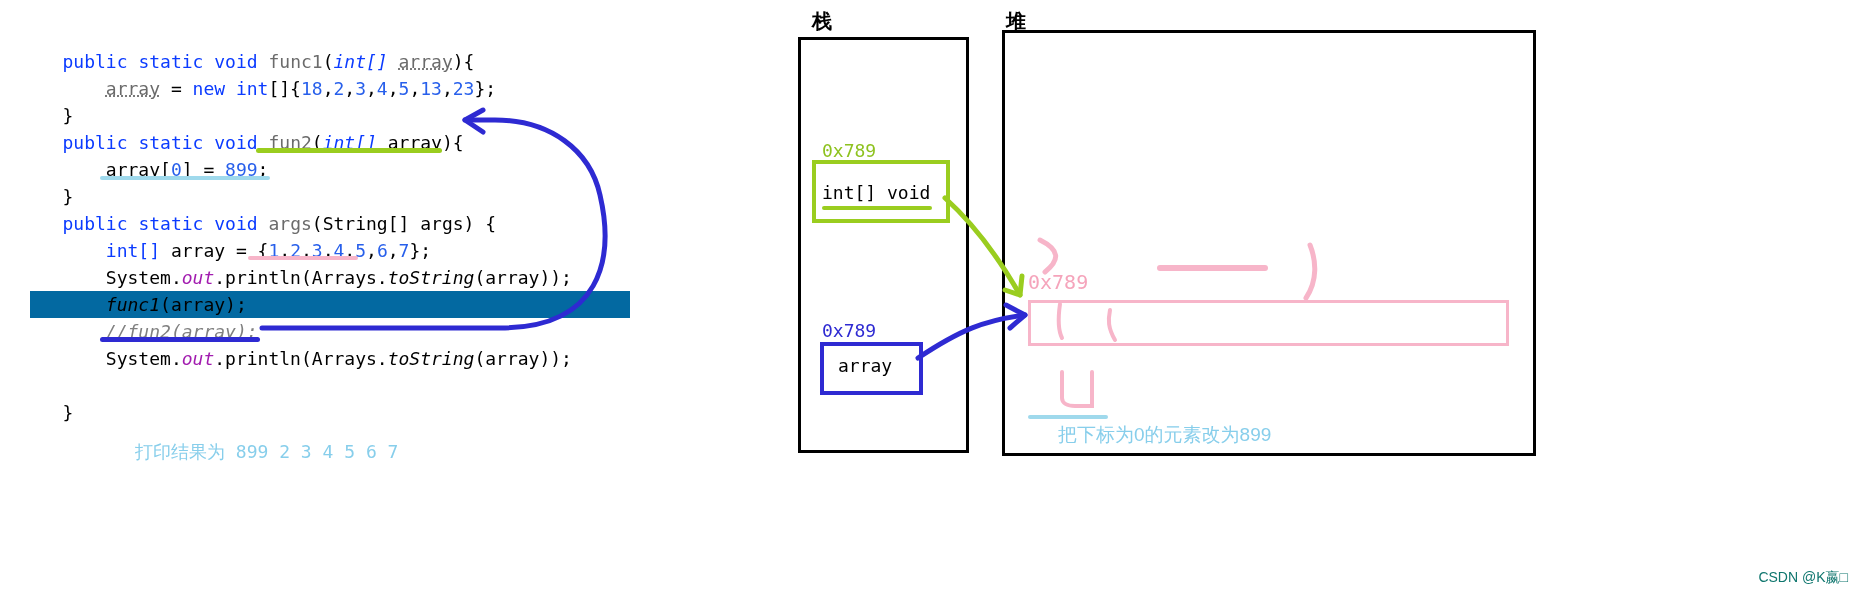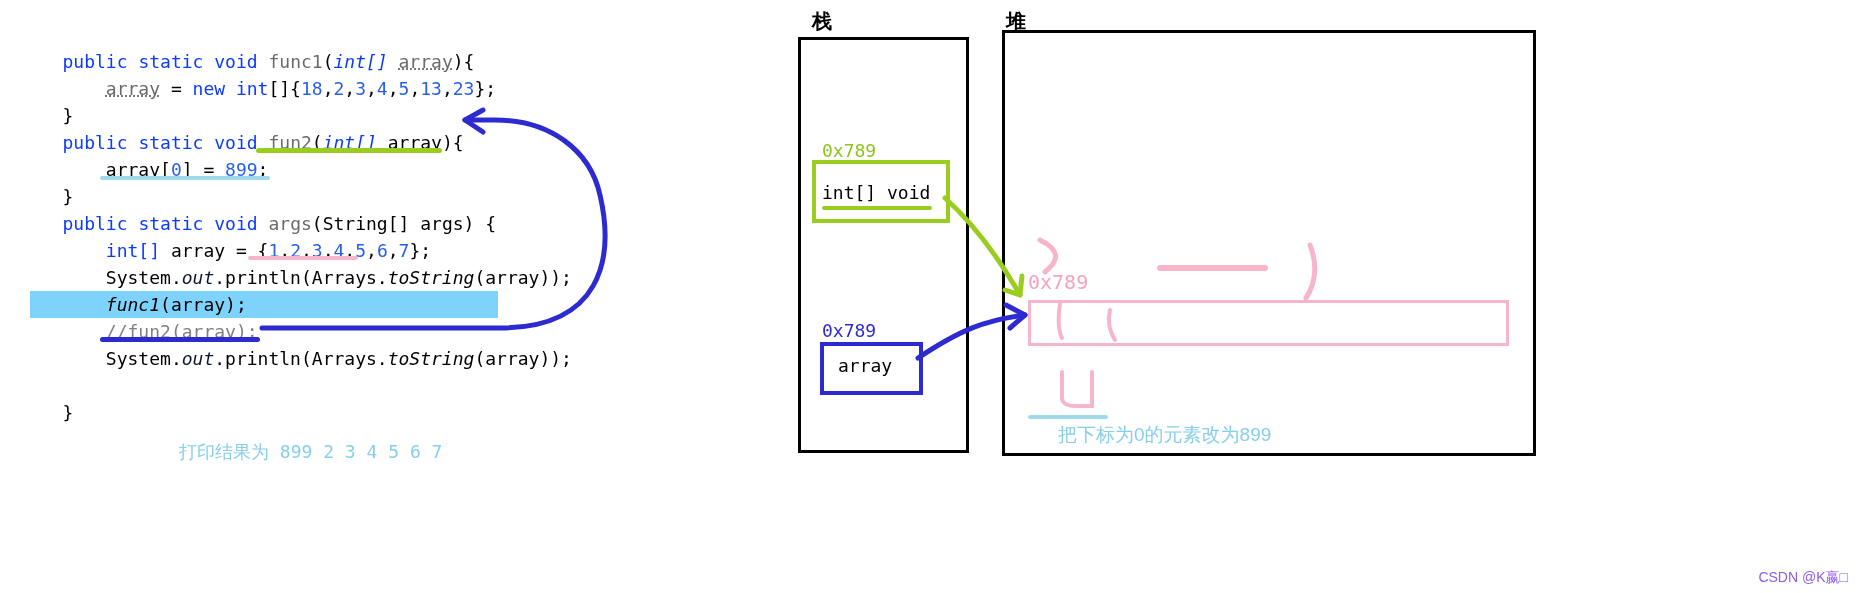--- a/index.html
+++ b/index.html
@@ -28,26 +28,26 @@
     white-space: pre;
     font-family: "Consolas", "Menlo", monospace;
   }
   .kw   { color: #0b3bff; }
   .type { color: #0b3bff; font-style: italic; }
   .fn   { color: #6b6b6b; }
   .p    { color: #6b6b6b; text-decoration: underline dotted; }
   .num  { color: #275feb; }
   .bl   { color: #000; }
   .it   { font-style: italic; }
-  .cmt  { color: #808080; text-decoration: underline; }
-  .out  { font-style: italic; color: #0f172a; }
+  .cmt  { color: #808080; font-style: italic; text-decoration: underline; }
+  .out  { font-style: italic; color: #a21caf; }
   .hl-line {
-    background: #7dd3fc;
+    background: #0369a1;
     display: inline-block;
-    width: 468px;
+    width: 600px;
   }
 
   
   .hand-green {
     position: absolute;
     height: 5px;
     background: #9acd1f;
     border-radius: 3px;
   }
   .hand-cyan {
@@ -67,21 +67,20 @@
     height: 5px;
     background: #2e2ad2;
     border-radius: 3px;
   }
 
   .result-text {
     position: absolute;
     color: #87ceeb;
     font-family: "Consolas", monospace;
     font-size: 18px;
-    margin-left: 44px;
   }
 
   
   .dia-label {
     position: absolute;
     font-family: "SimSun", "Microsoft YaHei", sans-serif;
     font-size: 20px;
     font-weight: bold;
     color: #000;
   }
@@ -124,21 +123,21 @@
     position: absolute;
     color: #87ceeb;
     font-family: "SimSun", "Microsoft YaHei", sans-serif;
     font-size: 19px;
   }
 
   .watermark {
     position: absolute;
     right: 12px;
     bottom: 6px;
-    color: #8b5cf6;
+    color: #0f766e;
     font-family: "Microsoft YaHei", sans-serif;
     font-size: 14px;
   }
 
   svg.overlay {
     position: absolute;
     left: 0;
     top: 0;
     width: 1860px;
     height: 593px;

